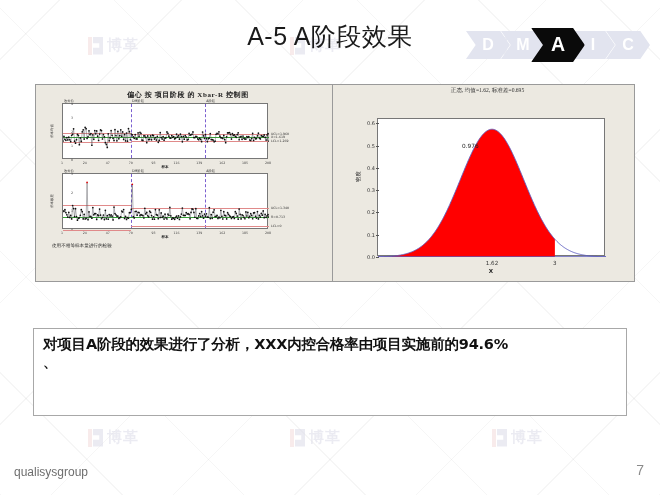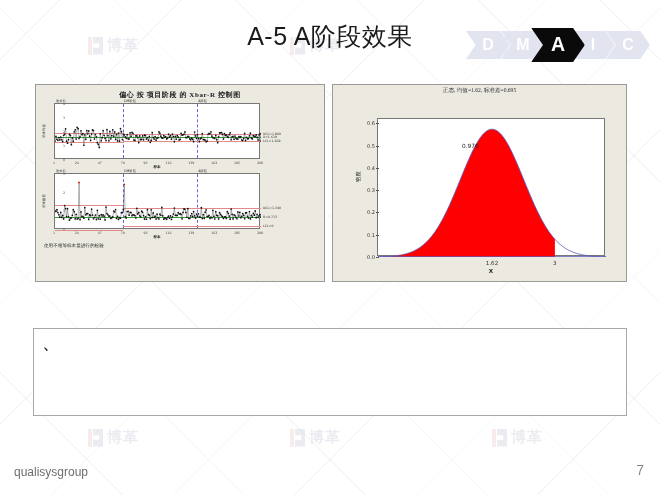--- a/index.html
+++ b/index.html
@@ -54,21 +54,21 @@
     width:44px;height:28px;margin-left:-9px;
     display:flex;align-items:center;justify-content:center;
     clip-path:polygon(0 0, 78% 0, 100% 50%, 78% 100%, 0 100%, 22% 50%);
     background:#e2e4ef;color:#ffffff;
     font-size:16px;font-weight:bold;font-family:"Liberation Sans",sans-serif;
   }
   .chev.on{background:#0a0a0a;color:#ffffff;transform:scale(1.22);z-index:5;position:relative;}
 
   
   .panel{
-    position:absolute;background:#ece9e1;border:1px solid #9a9a9a;z-index:2;
+    position:absolute;background:#ece9e1;border:1px solid #9a9a9a;z-index:2;padding-left:8px;
   }
   #panel-left{left:35px;top:84px;width:288px;height:196px;}
   #panel-right{left:332px;top:84px;width:293px;height:196px;}
 
   .mtitle{
     width:100%;text-align:center;color:#222;
     font-family:"Liberation Serif","DejaVu Serif",serif;
   }
 
   
@@ -769,19 +769,20 @@
       <div class="dz-yt" style="top: 71.2258px;">0.3</div>
       <div class="dz-yt" style="top: 93.4839px;">0.2</div>
       <div class="dz-yt" style="top: 115.742px;">0.1</div>
       <div class="dz-yt" style="top: 138px;">0.0</div>
       <div class="dz-xt" style="left: 114px;">1.62</div>
       <div class="dz-xt" style="left: 176.878px;">3</div>
     </div>
 </div>
 
 <div class="textbox" id="textbox">
+    <div class="tline">对项目A阶段的效果进行了分析，XXX内控合格率由项目实施前的94.6%</div>
     <div class="tline">、</div>
   </div>
 
 <div class="footer">
   <div class="brand">qualisysgroup</div>
   <div class="pageno">7</div>
 </div>
 
 </body></html>

